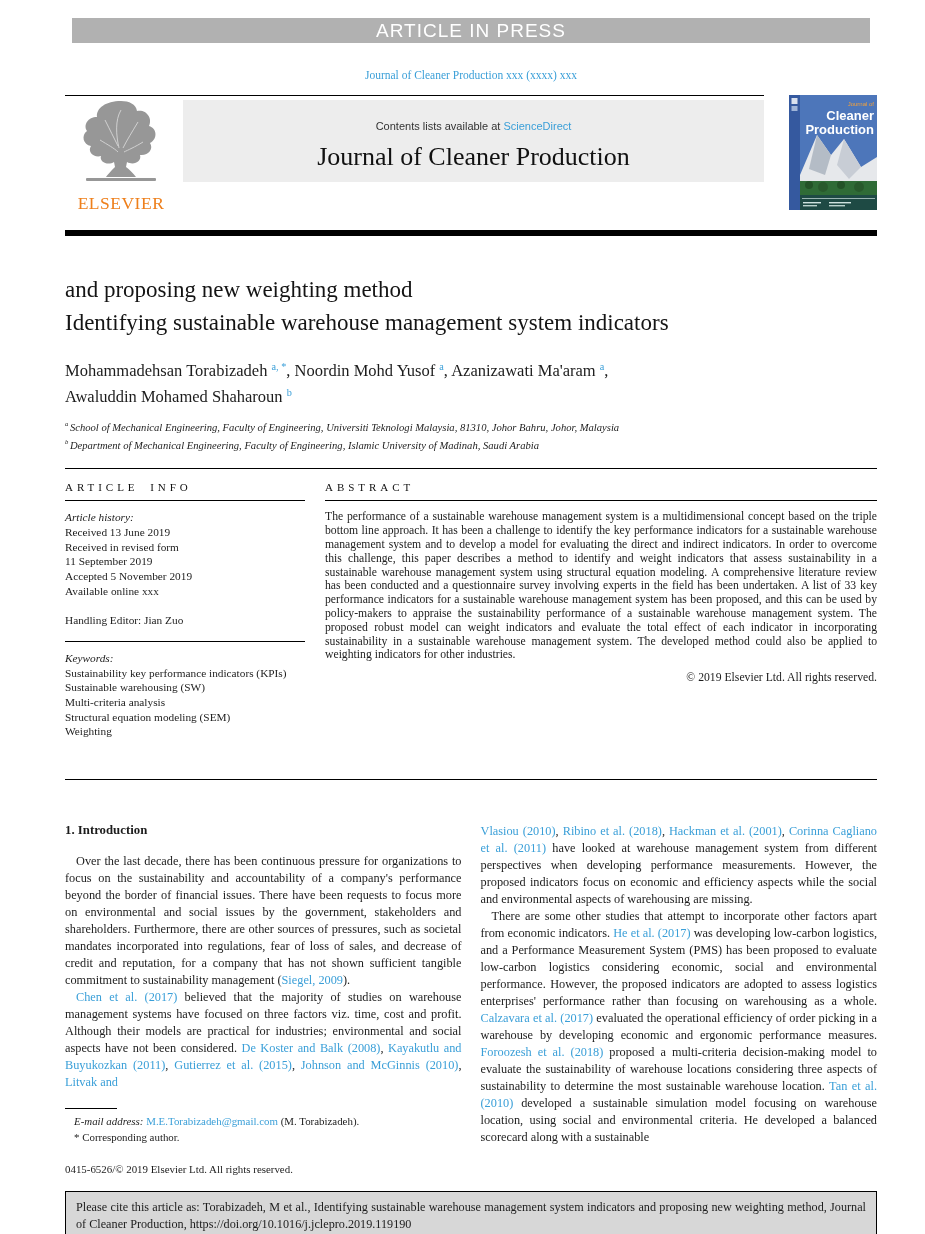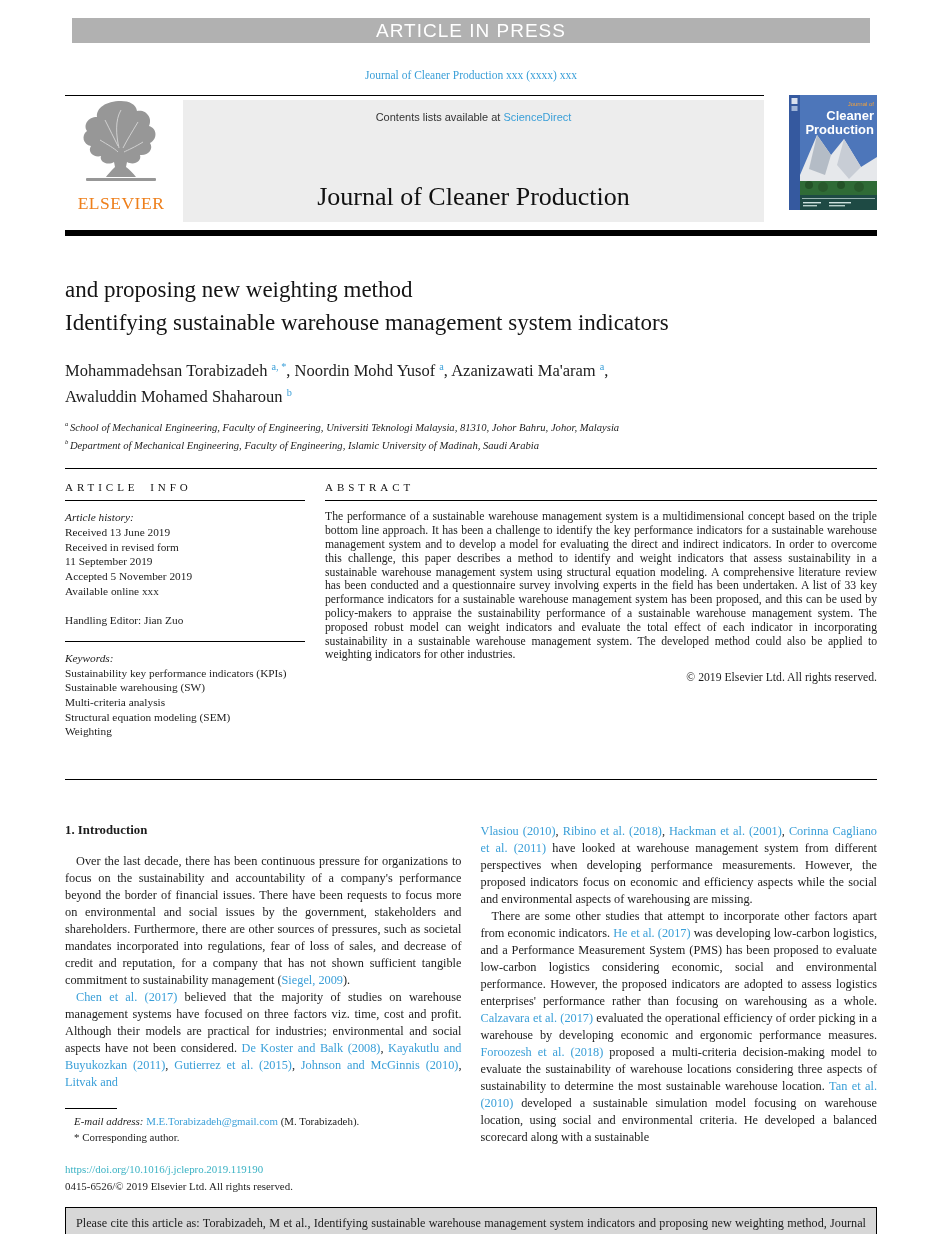--- a/index.html
+++ b/index.html
@@ -11,22 +11,22 @@
   
   .banner{margin:0 7px; height:25px; background:#b1b1b1; color:#ffffff;
     font-family:"Liberation Sans", sans-serif; font-weight:normal; font-size:19px;
     letter-spacing:1px; text-align:center; line-height:25px;}
   .running-head{margin-top:26px; text-align:center; font-size:11.5px; color:#3a9fd8;}
   
   .masthead-row{margin-top:14px; display:flex; align-items:flex-start;}
   .masthead-main{flex:1; border-top:1.5px solid #000; padding-top:4px; display:flex; margin-right:25px;}
   .logo-block{width:112px; text-align:center;}
   .logo-block .pub{color:#ee7f1b; font-size:17.5px; letter-spacing:0.5px; margin-top:1px;}
-  .info-box{flex:1; background:#ededed; margin-left:6px; height:122px; text-align:center;
-    display:flex; flex-direction:column; justify-content:space-between; padding:11px 0 10px; box-sizing:border-box;}
+  .info-box{flex:1; background:#ededed; margin-left:6px; height:82px; text-align:center;
+    display:flex; flex-direction:column; justify-content:space-between; padding:20px 0 10px; box-sizing:border-box;}
   .sansline{font-family:"Liberation Sans", sans-serif; font-size:11px; color:#333;}
   .homepage{letter-spacing:1.2px;}
   .jtitle{font-size:26px; color:#111;}
   .cover{width:88px; height:131px; flex:0 0 auto;}
   .blackbar{height:6px; background:#000; margin-top:4px;}
   .link{color:#3a9fd8;}
   .teal{color:#3ab2c4;}
   .it{font-style:italic;}
   sup{font-size:0.62em;}
   
@@ -183,19 +183,18 @@
         <div>* Corresponding author.</div>
       </div>
     </div>
     <div class="col">
       <p><span class="link">Vlasiou (2010)</span><span>, </span><span class="link">Ribino et al. (2018)</span><span>, </span><span class="link">Hackman et al. (2001)</span><span>, </span><span class="link">Corinna Cagliano et al. (2011)</span><span> have looked at warehouse management system from different perspectives when developing performance measurements. However, the proposed indicators focus on economic and efficiency aspects while the social and environmental aspects of warehousing are missing.</span></p>
       <p class="indent"><span>There are some other studies that attempt to incorporate other factors apart from economic indicators. </span><span class="link">He et al. (2017)</span><span> was developing low-carbon logistics, and a Performance Measurement System (PMS) has been proposed to evaluate low-carbon logistics considering economic, social and environmental performance. However, the proposed indicators are adopted to assess logistics enterprises' performance rather than focusing on warehousing as a whole. </span><span class="link">Calzavara et al. (2017)</span><span> evaluated the operational efficiency of order picking in a warehouse by developing economic and ergonomic performance measures. </span><span class="link">Foroozesh et al. (2018)</span><span> proposed a multi-criteria decision-making model to evaluate the sustainability of warehouse locations considering three aspects of sustainability to determine the most sustainable warehouse location. </span><span class="link">Tan et al. (2010)</span><span> developed a sustainable simulation model focusing on warehouse location, using social and environmental criteria. He developed a balanced scorecard along with a sustainable</span></p>
     </div>
   </div>
 
   <div class="imprint">
-    <div class="teal">https://doi.org/10.1016/j.jclepro.2019.119190</div>
     <div>0415-6526/© 2019 Elsevier Ltd. All rights reserved.</div>
   </div>
 
   <div class="citebox">Please cite this article as: Torabizadeh, M et al., Identifying sustainable warehouse management system indicators and proposing new weighting method, Journal of Cleaner Production, https://doi.org/10.1016/j.jclepro.2019.119190</div>
 
 </div>
 
 </body></html>

